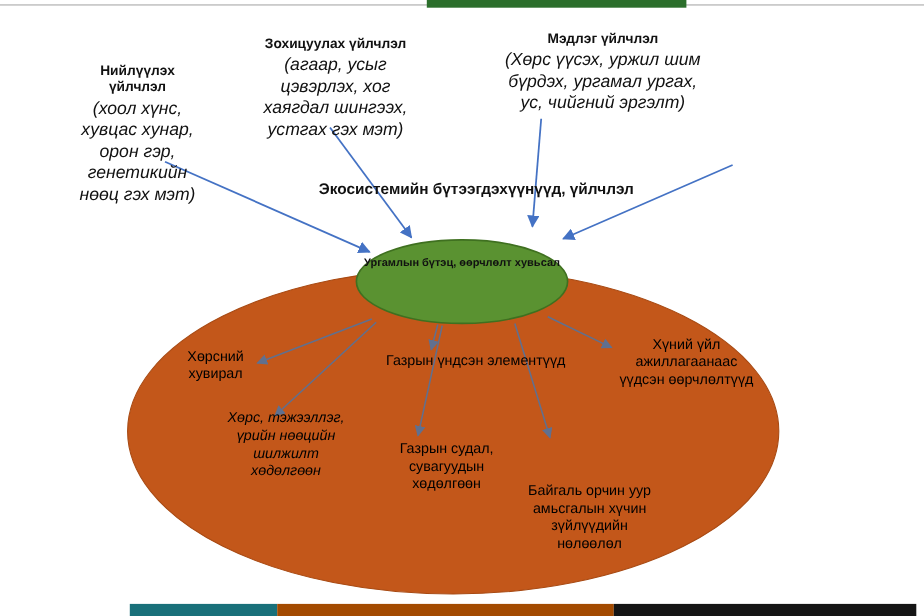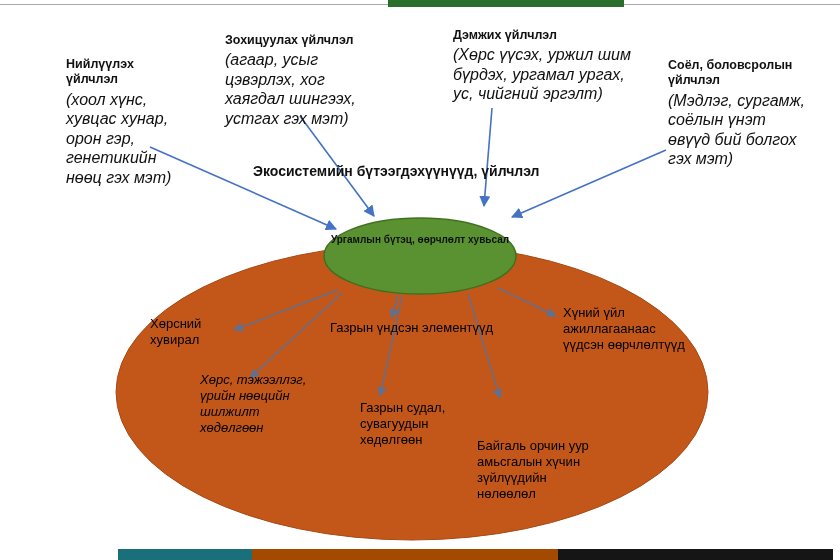--- a/index.html
+++ b/index.html
@@ -4,21 +4,21 @@
 <style>
   html,body{margin:0;padding:0;background:#ffffff;}
   .slide{
     position:relative;width:840px;height:560px;overflow:hidden;
     background:#ffffff;color:#111;
     font-family:"Liberation Sans", sans-serif;
   }
   .top-hairline{position:absolute;left:0;top:4px;width:840px;height:1px;background:#a9a9a9;}
   .top-strip{position:absolute;left:388px;top:0;width:236px;height:7px;background:var(--strip-green,#2b6e2b);}
   .diagram-svg{position:absolute;left:0;top:0;z-index:1;}
-  .txt{position:absolute;z-index:2;line-height:1.22;}
+  .txt{position:absolute;z-index:2;line-height:1.22;text-align:center;}
   .service{font-size:12.5px;}
   .service .s-title{font-weight:bold;margin-bottom:2px;}
   .service .s-desc{font-style:italic;font-size:16px;}
   .heading{font-size:14px;font-weight:bold;}
   .green-label{font-size:10px;font-weight:600;text-align:center;}
   .factor{font-size:13px;color:#000;}
   .bottom-strip{position:absolute;top:549px;height:11px;}
   .bs-teal{left:118px;width:134px;background:var(--strip-teal,#19707a);}
   .bs-orange{left:252px;width:306px;background:var(--strip-orange,#a34a00);}
   .bs-black{left:558px;width:275px;background:var(--strip-black,#151515);}
@@ -66,28 +66,24 @@
     <div class="s-title">Нийлүүлэх үйлчлэл</div>
     <div class="s-desc">(хоол хүнс, хувцас хунар, орон гэр, генетикийн нөөц гэх мэт)</div>
   </div>
 
   <div class="txt service" style="left:225px;top:33px;width:160px;">
     <div class="s-title">Зохицуулах үйлчлэл</div>
     <div class="s-desc">(агаар, усыг цэвэрлэх, хог хаягдал шингээх, устгах гэх мэт)</div>
   </div>
 
   <div class="txt service" style="left:453px;top:28px;width:190px;">
-    <div class="s-title">Дэмжих үйлчлэл</div>
+    <div class="s-title">Мэдлэг үйлчлэл</div>
     <div class="s-desc">(Хөрс үүсэх, уржил шим бүрдэх, ургамал ургах, ус, чийгний эргэлт)</div>
   </div>
 
-  <div class="txt service" style="left:668px;top:58px;width:140px;">
-    <div class="s-title">Соёл, боловсролын үйлчлэл</div>
-    <div class="s-desc">(Мэдлэг, сургамж, соёлын үнэт өвүүд бий болгох гэх мэт)</div>
-  </div>
 
   <div class="txt heading" style="left:253px;top:163px;width:360px;">Экосистемийн бүтээгдэхүүнүүд, үйлчлэл</div>
 
   <div class="txt green-label" style="left:330px;top:234px;width:180px;">Ургамлын бүтэц, өөрчлөлт хувьсал</div>
 
   <div class="txt factor" style="left:150px;top:316px;width:92px;">Хөрсний хувирал</div>
 
   <div class="txt factor" style="left:330px;top:320px;width:205px;">Газрын үндсэн элементүүд</div>
 
   <div class="txt factor" style="left:563px;top:305px;width:122px;">Хүний үйл ажиллагаанаас үүдсэн өөрчлөлтүүд</div>

